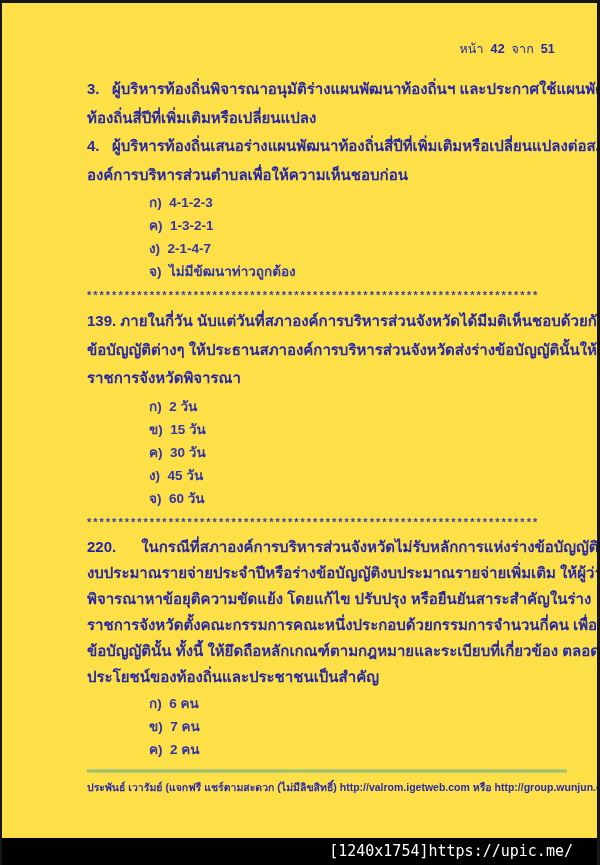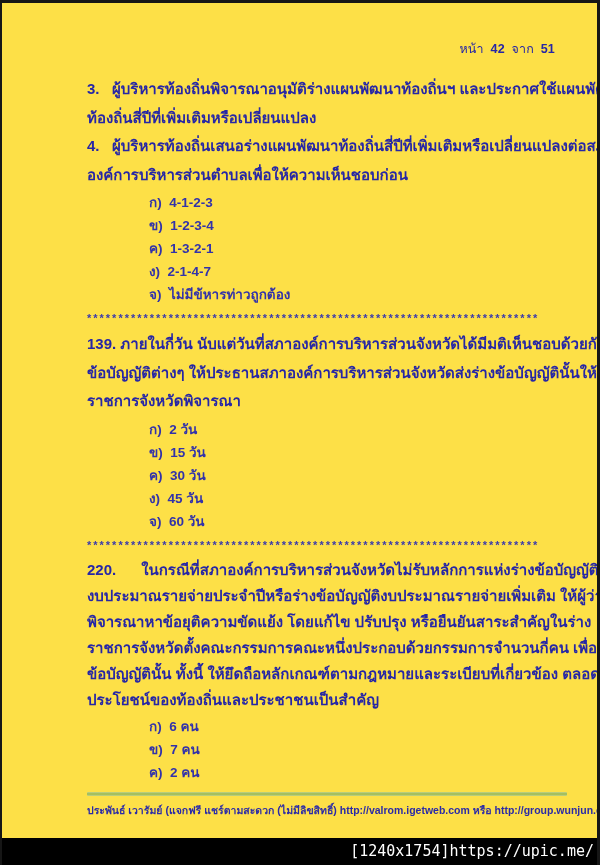--- a/index.html
+++ b/index.html
@@ -81,21 +81,21 @@
     left: 0;
     bottom: 0;
     width: 100%;
     height: 27px;
     background: #000000;
     color: #ffffff;
     text-align: right;
     line-height: 27px;
     font-size: 15px;
     font-family: "DejaVu Sans Mono", monospace;
-    padding-right: 3px;
+    padding-right: 24px;
     box-sizing: border-box;
   }
 </style>
 </head>
 <body>
 
 <div class="page">
 
   <div class="header">
     <span>หน้า</span>
@@ -109,24 +109,23 @@
     <div>
       <div class="qline">3.   ผู้บริหารท้องถิ่นพิจารณาอนุมัติร่างแผนพัฒนาท้องถิ่นฯ และประกาศใช้แผนพัฒนา</div>
       <div class="qline">ท้องถิ่นสี่ปีที่เพิ่มเติมหรือเปลี่ยนแปลง</div>
     </div>
 
     <div>
       <div class="qline">4.   ผู้บริหารท้องถิ่นเสนอร่างแผนพัฒนาท้องถิ่นสี่ปีที่เพิ่มเติมหรือเปลี่ยนแปลงต่อสภา</div>
       <div class="qline">องค์การบริหารส่วนตำบลเพื่อให้ความเห็นชอบก่อน</div>
       <div class="choices">
         <div class="choice">ก)  4-1-2-3</div>
-        <div class="choice">ข)  1-2-3-4</div>
         <div class="choice">ค)  1-3-2-1</div>
         <div class="choice">ง)  2-1-4-7</div>
-        <div class="choice">จ)  ไม่มีข้หารท่าวถูกต้อง</div>
+        <div class="choice">จ)  ไม่มีข้ฒนาท่าวถูกต้อง</div>
       </div>
     </div>
 
     <div class="sep">************************************************************************</div>
 
     <div>
       <div class="qline">139. ภายในกี่วัน นับแต่วันที่สภาองค์การบริหารส่วนจังหวัดได้มีมติเห็นชอบด้วยกับร่าง</div>
       <div class="qline">ข้อบัญญัติต่างๆ ให้ประธานสภาองค์การบริหารส่วนจังหวัดส่งร่างข้อบัญญัตินั้นให้ผู้ว่า</div>
       <div class="qline">ราชการจังหวัดพิจารณา</div>
       <div class="choices">

